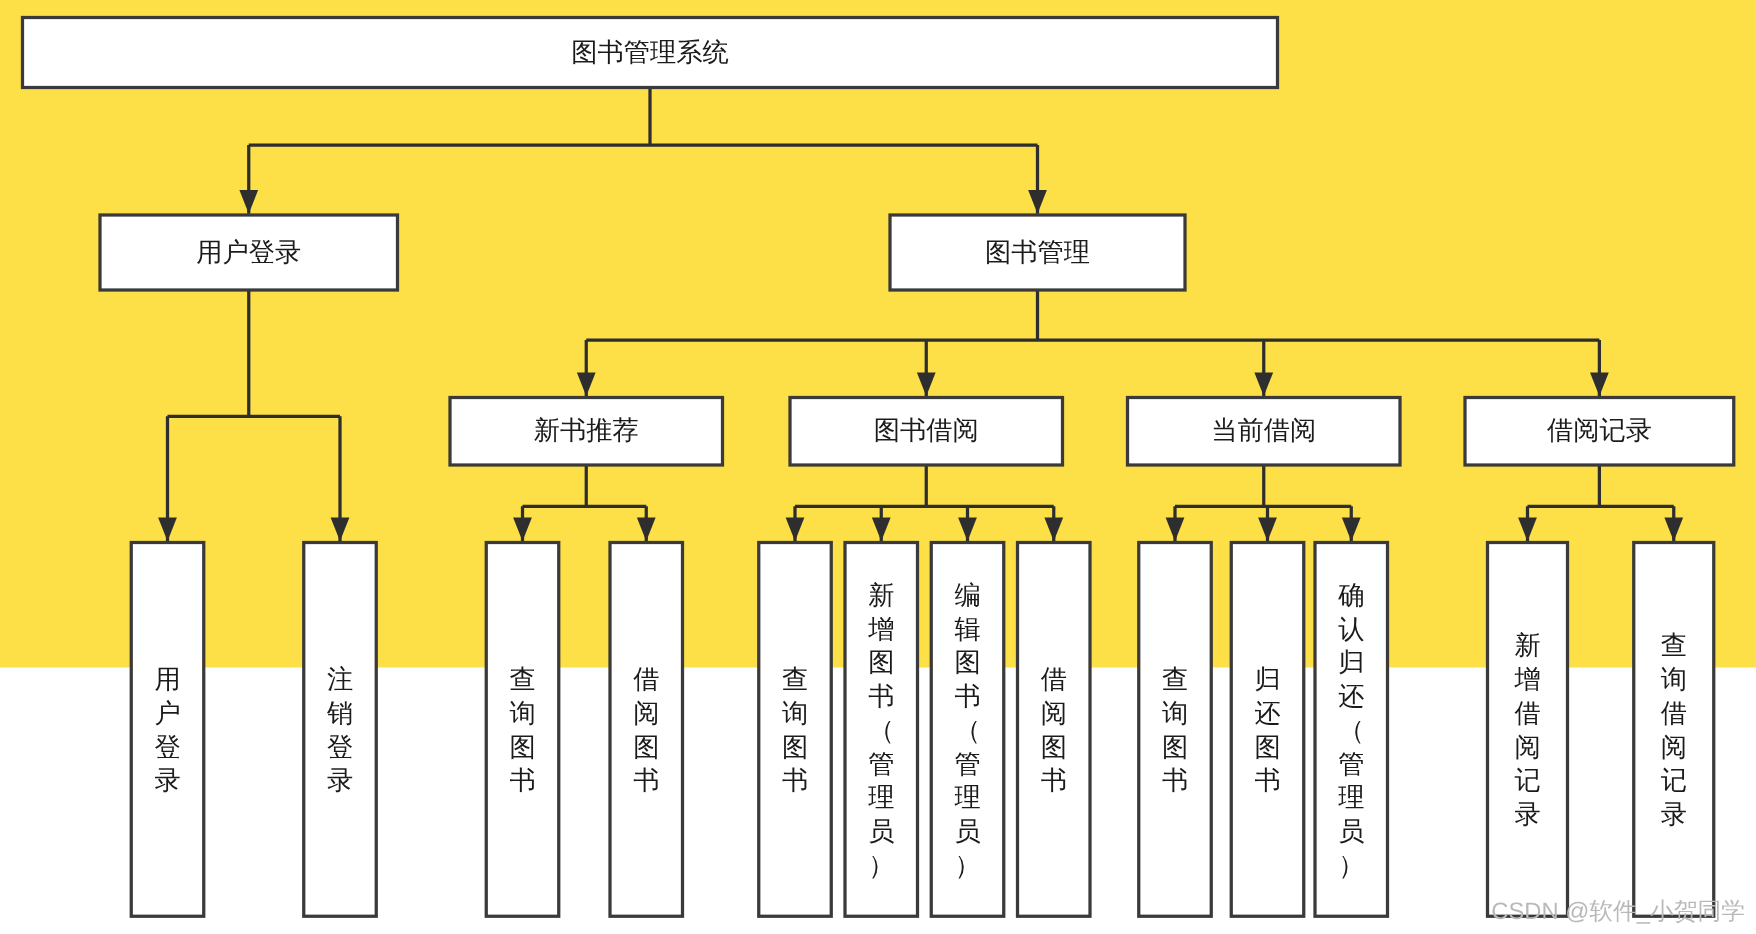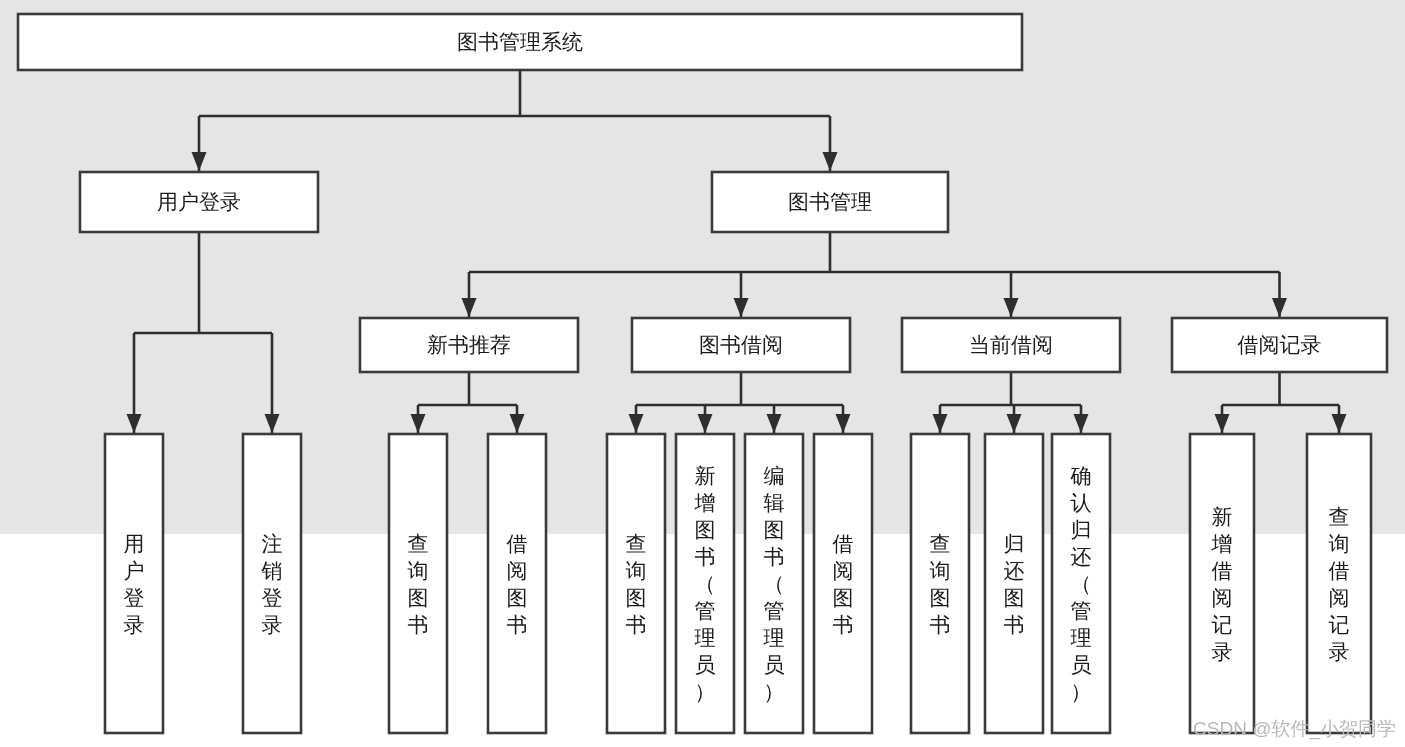--- a/index.html
+++ b/index.html
@@ -10,21 +10,21 @@
   body {
     width: 1405px;
     height: 747px;
     font-family: "Liberation Sans", "DejaVu Sans", sans-serif;
     overflow: hidden;
   }
   #diagram-root {
     position: relative;
     width: 1405px;
     height: 534px;
-    background: #e5e5e5;
+    background: #fde047;
   }
   svg.diagram-canvas {
     position: absolute;
     left: 0;
     top: 0;
     width: 1405px;
     height: 747px;
   }
   .node-box {
     fill: #ffffff;

